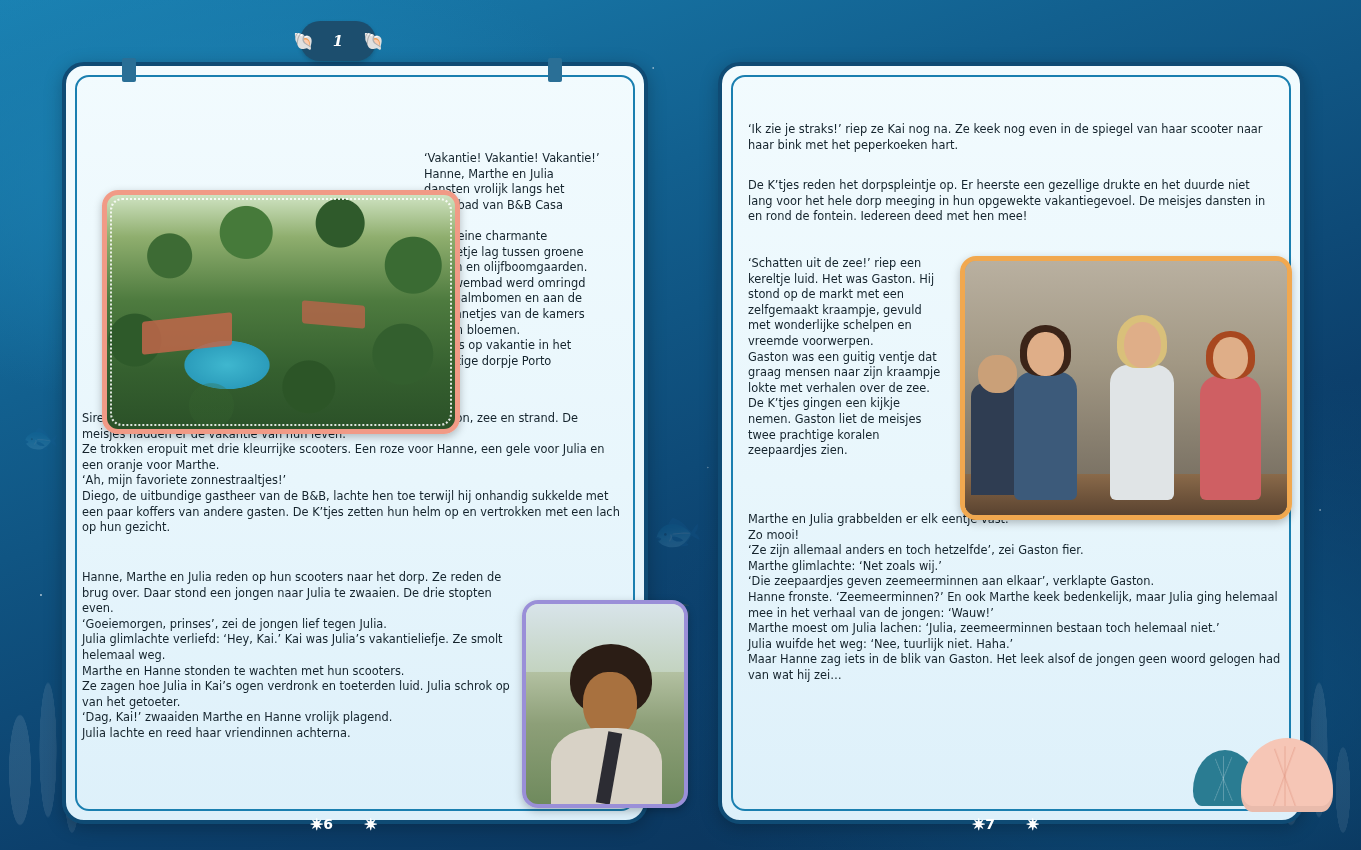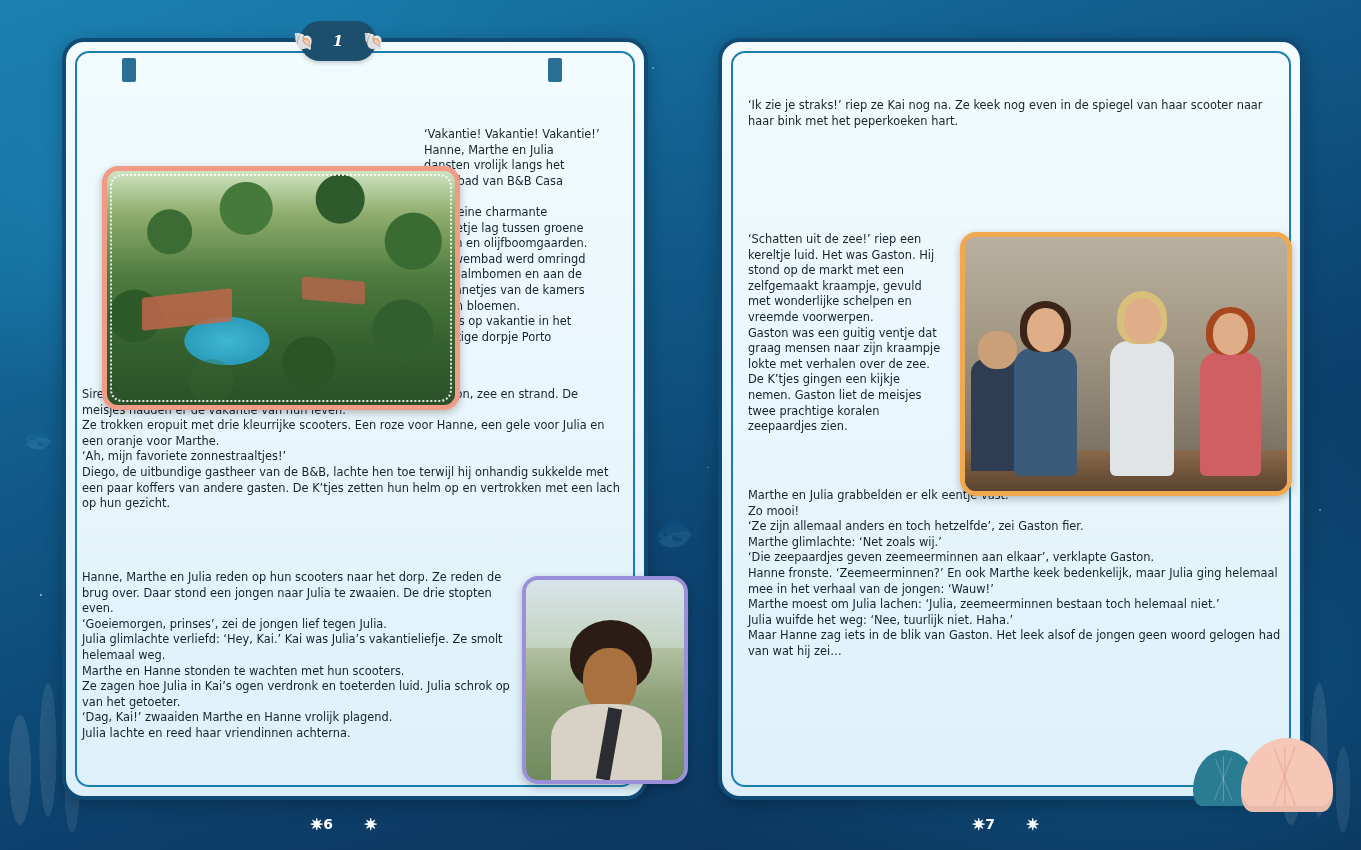--- a/index.html
+++ b/index.html
@@ -61,20 +61,21 @@
     pointer-events: none;
   }
 
   
   .page {
     position: absolute;
     background: linear-gradient(180deg, #f2fbfe 0%, #e8f6fc 55%, #ddf0fa 100%);
     border: 4px solid #0f4b74;
     border-radius: 22px;
     box-shadow: 0 4px 18px rgba(0,0,0,0.25);
+    margin-top: 24px;
   }
   .page-left  { left: 62px;  top: 38px; width: 578px; height: 754px; }
   .page-right { left: 718px; top: 38px; width: 578px; height: 754px; }
 
   .page-inner-border {
     position: absolute;
     inset: 9px;
     border: 2px solid #1a7fb0;
     border-radius: 14px;
     pointer-events: none;
@@ -355,21 +356,21 @@
     <div class="col-text story-text" style="left:358px; top:85px; width:178px;">‘Vakantie! Vakantie! Vakantie!’ Hanne, Marthe en Julia dansten vrolijk langs het zwembad van B&amp;B Casa Diego.
 Het kleine charmante hotelletje lag tussen groene velden en olijfboomgaarden.
 Het zwembad werd omringd door palmbomen en aan de balkonnetjes van de kamers hingen bloemen.
 K3 was op vakantie in het prachtige dorpje Porto</div>
 
     <div class="col-text story-text" style="left:16px; top:345px; width:540px;">Sirento en ze genoten er met hun drietjes met volle teugen van zon, zee en strand. De meisjes hadden er de vakantie van hun leven.
 Ze trokken eropuit met drie kleurrijke scooters. Een roze voor Hanne, een gele voor Julia en een oranje voor Marthe.
 ‘Ah, mijn favoriete zonnestraaltjes!’
 Diego, de uitbundige gastheer van de B&amp;B, lachte hen toe terwijl hij onhandig sukkelde met een paar koffers van andere gasten. De K’tjes zetten hun helm op en vertrokken met een lach op hun gezicht.</div>
 
-    <div class="col-text story-text" style="left:16px; top:528px; width:430px;">Hanne, Marthe en Julia reden op hun scooters naar het dorp. Ze reden de brug over. Daar stond een jongen naar Julia te zwaaien. De drie stopten even.
+    <div class="col-text story-text" style="left:16px; top:504px; width:430px;">Hanne, Marthe en Julia reden op hun scooters naar het dorp. Ze reden de brug over. Daar stond een jongen naar Julia te zwaaien. De drie stopten even.
 ‘Goeiemorgen, prinses’, zei de jongen lief tegen Julia.
 Julia glimlachte verliefd: ‘Hey, Kai.’ Kai was Julia’s vakantieliefje. Ze smolt helemaal weg.
 Marthe en Hanne stonden te wachten met hun scooters.
 Ze zagen hoe Julia in Kai’s ogen verdronk en toeterden luid. Julia schrok op van het getoeter.
 ‘Dag, Kai!’ zwaaiden Marthe en Hanne vrolijk plagend.
 Julia lachte en reed haar vriendinnen achterna.</div>
 
     <div class="photo" id="photo-pool">
       <div class="trees"></div>
       <div class="roof"></div>
@@ -392,20 +393,21 @@
   <div class="badge-shell-r">🐚</div>
   <div class="chapter-badge">
     <span class="num">1</span>
   </div>
 
   <div class="page page-right">
     <div class="page-inner-border"></div>
 
     <div class="col-text story-text" style="left:26px; top:56px; width:528px;">‘Ik zie je straks!’ riep ze Kai nog na. Ze keek nog even in de spiegel van haar scooter naar haar bink met het peperkoeken hart.</div>
 
+    <div class="col-text story-text" style="left:26px; top:112px; width:528px;">De K’tjes reden het dorpspleintje op. Er heerste een gezellige drukte en het duurde niet lang voor het hele dorp meeging in hun opgewekte vakantiegevoel. De meisjes dansten in en rond de fontein. Iedereen deed met hen mee!</div>
 
     <div class="col-text story-text" style="left:26px; top:190px; width:194px;">‘Schatten uit de zee!’ riep een kereltje luid. Het was Gaston. Hij stond op de markt met een zelfgemaakt kraampje, gevuld met wonderlijke schelpen en vreemde voorwerpen.
 Gaston was een guitig ventje dat graag mensen naar zijn kraampje lokte met verhalen over de zee.
 De K’tjes gingen een kijkje nemen. Gaston liet de meisjes twee prachtige koralen zeepaardjes zien.</div>
 
     <div class="col-text story-text" style="left:26px; top:446px; width:536px;">Marthe en Julia grabbelden er elk eentje vast.
 Zo mooi!
 ‘Ze zijn allemaal anders en toch hetzelfde’, zei Gaston fier.
 Marthe glimlachte: ‘Net zoals wij.’
 ‘Die zeepaardjes geven zeemeerminnen aan elkaar’, verklapte Gaston.

